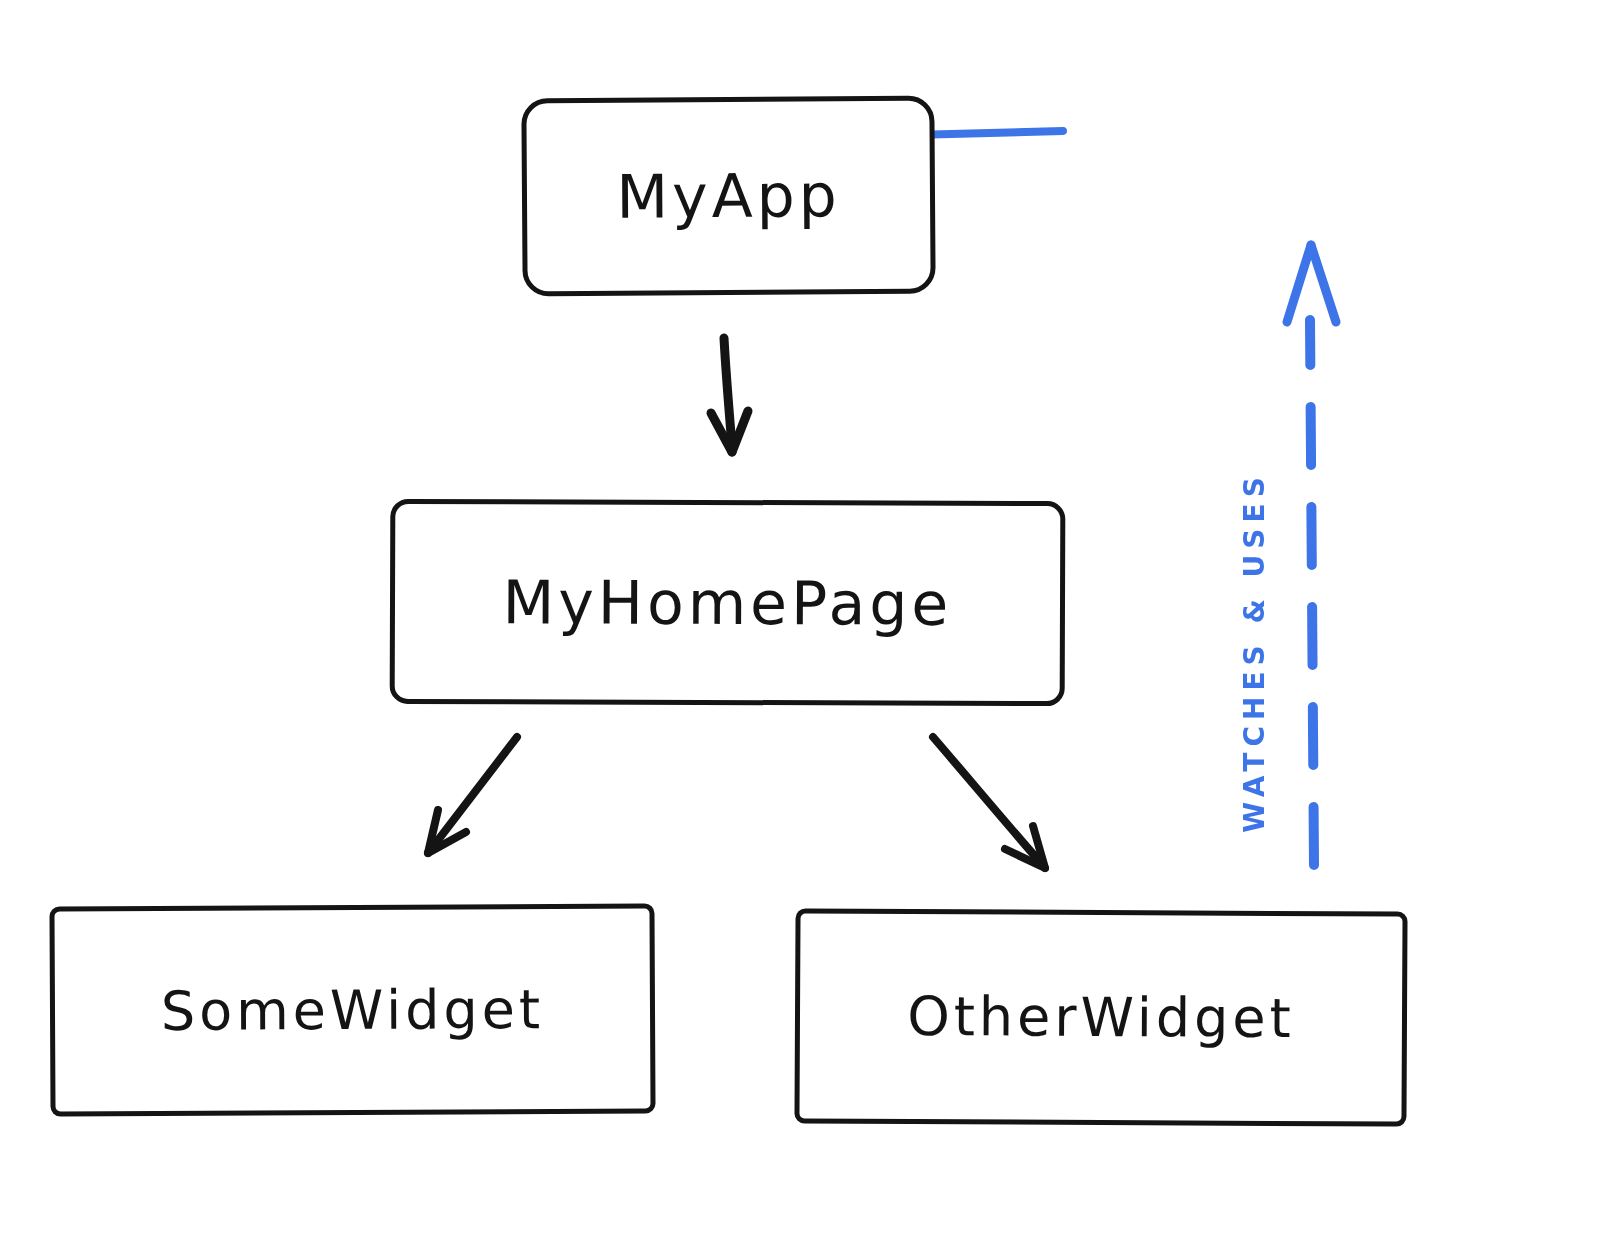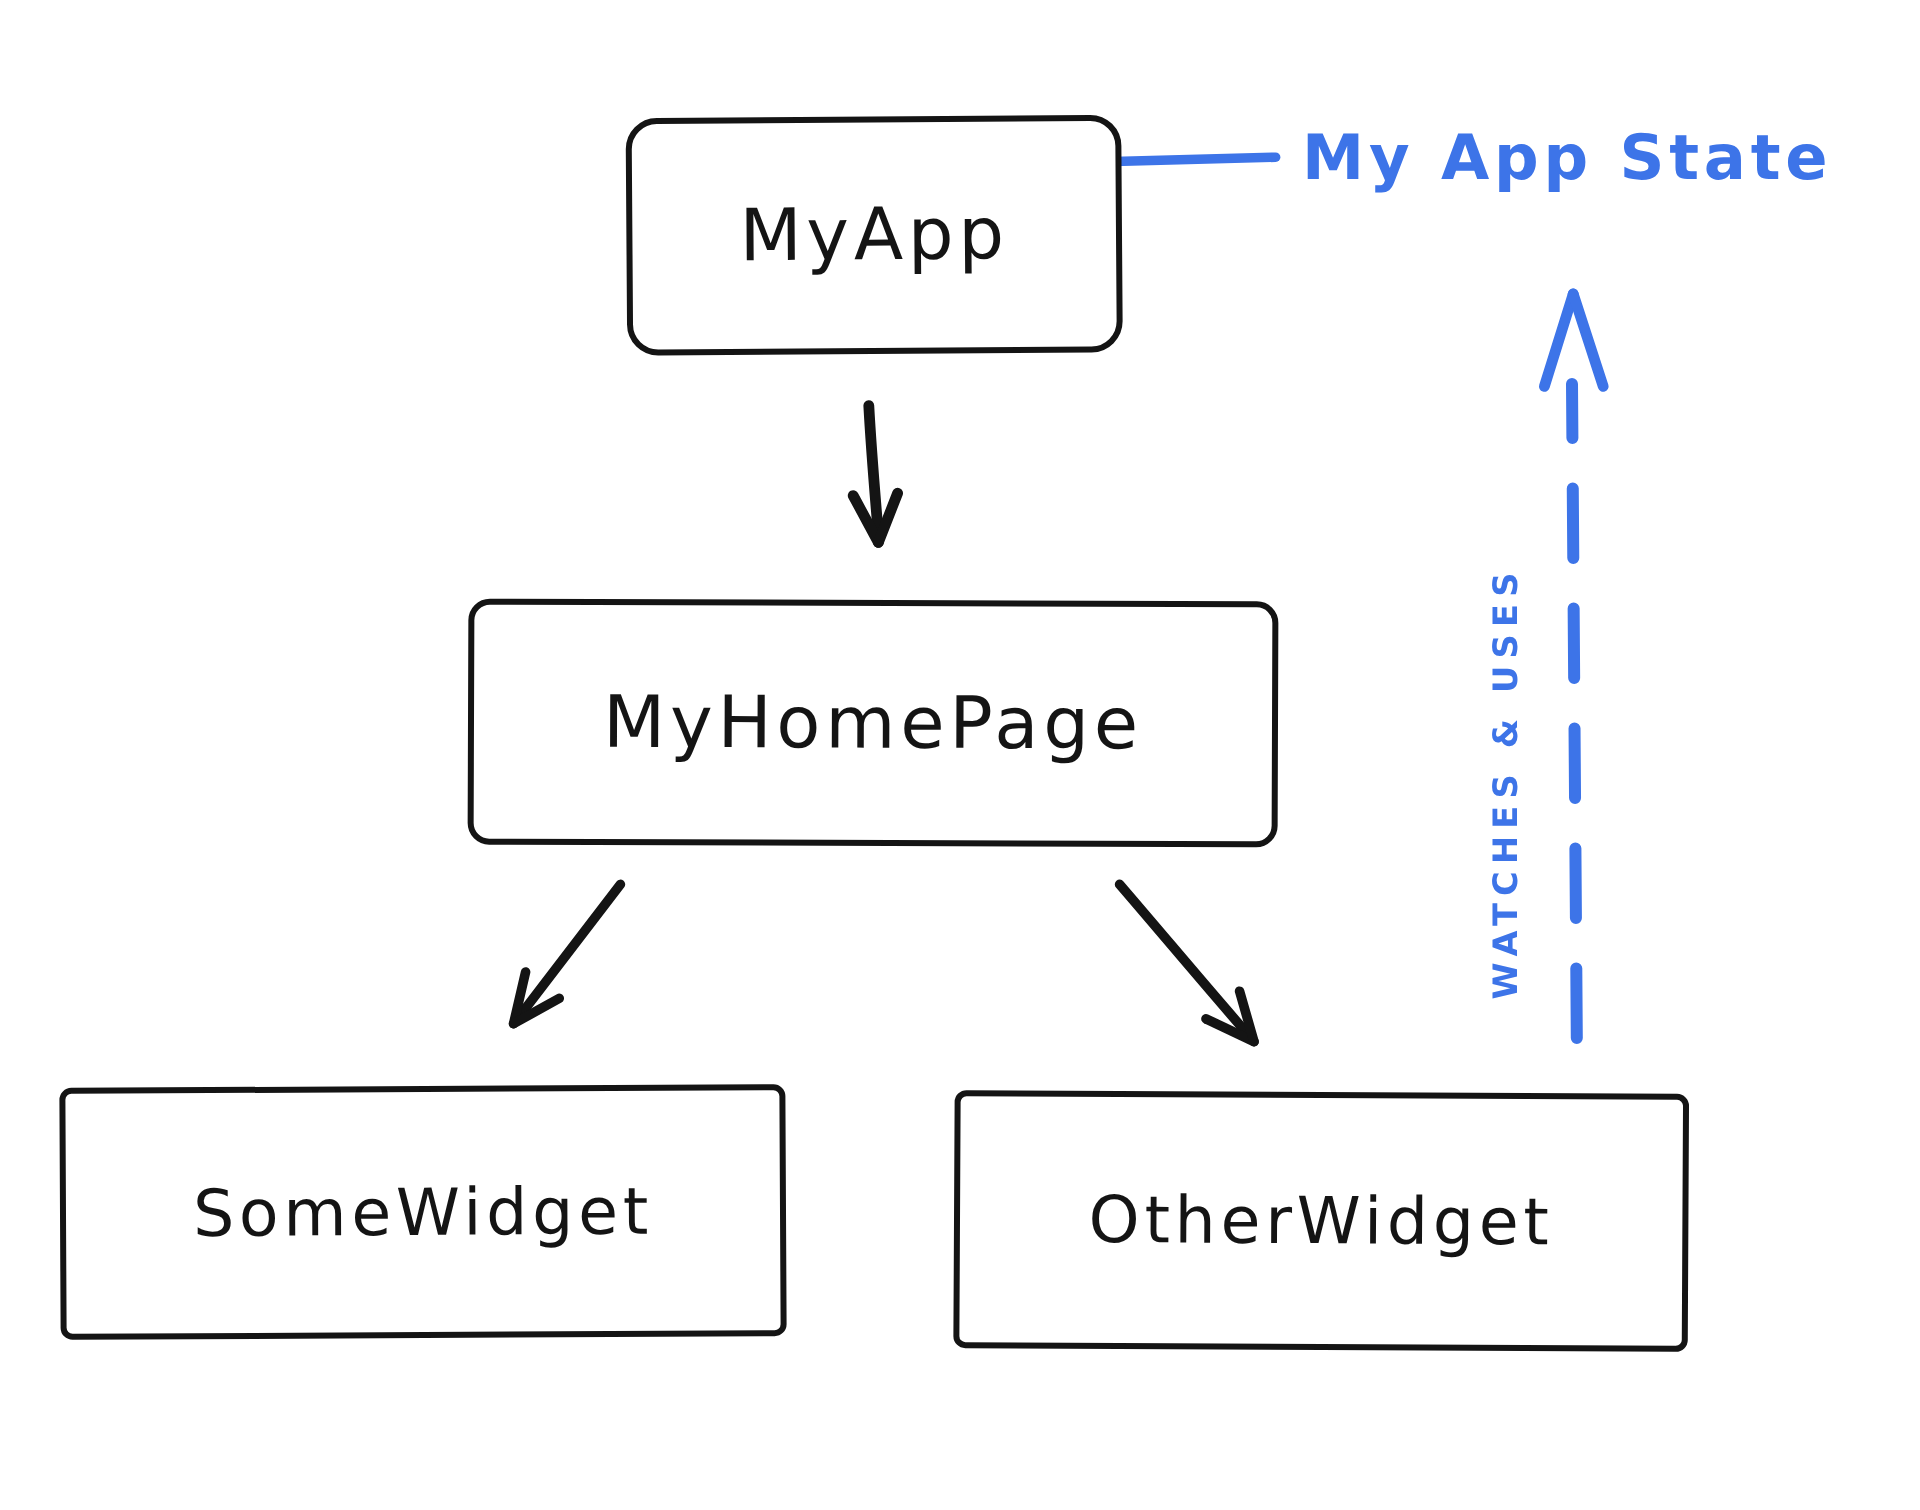--- a/index.html
+++ b/index.html
@@ -126,17 +126,16 @@
   </div>
 
   <div class="node node-somewidget">
     <span class="label">SomeWidget</span>
   </div>
 
   <div class="node node-otherwidget">
     <span class="label">OtherWidget</span>
   </div>
 
-  <div class="app-state-label">My App State</div>
 
   <div class="watches-label">WATCHES &amp; USES</div>
 
 </div>
 
 </body></html>

